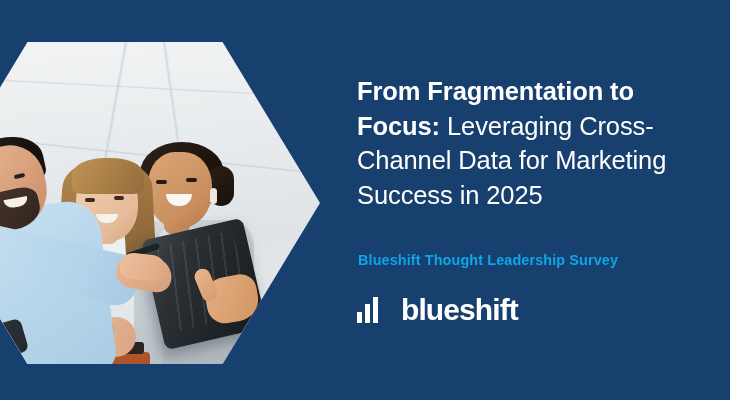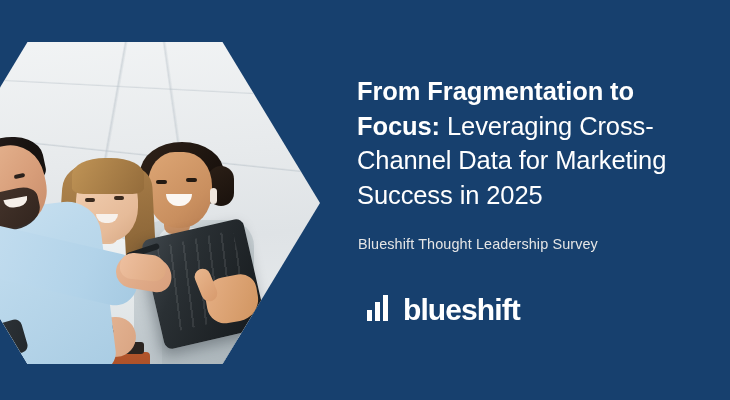--- a/index.html
+++ b/index.html
@@ -283,36 +283,37 @@
     color: #ffffff;
     font-size: 25.5px;
     line-height: 34.5px;
     font-weight: 400;
     letter-spacing: -0.1px;
   }
   .headline .strong { font-weight: 700; }
 
   .subtitle {
     position: absolute;
-    top: 236px;
+    top: 252px;
     left: 1px;
-    color: #e5e5e5;
+    color: #0ea5e9;
     font-size: 14.4px;
-    font-weight: 400;
+    font-weight: 700;
     letter-spacing: 0.12px;
     white-space: nowrap;
   }
 
   
   .logo {
     position: absolute;
     top: 295px;
-    left: 10px;
+    left: 0px;
     display: flex;
-    gap: 12px;
+    align-items: flex-end;
+    gap: 20px;
   }
   .logo-mark {
     display: block;
     width: 24px;
     height: 26px;
     margin-bottom: 2px;
   }
   .logo-word {
     color: #ffffff;
     font-size: 30px;

